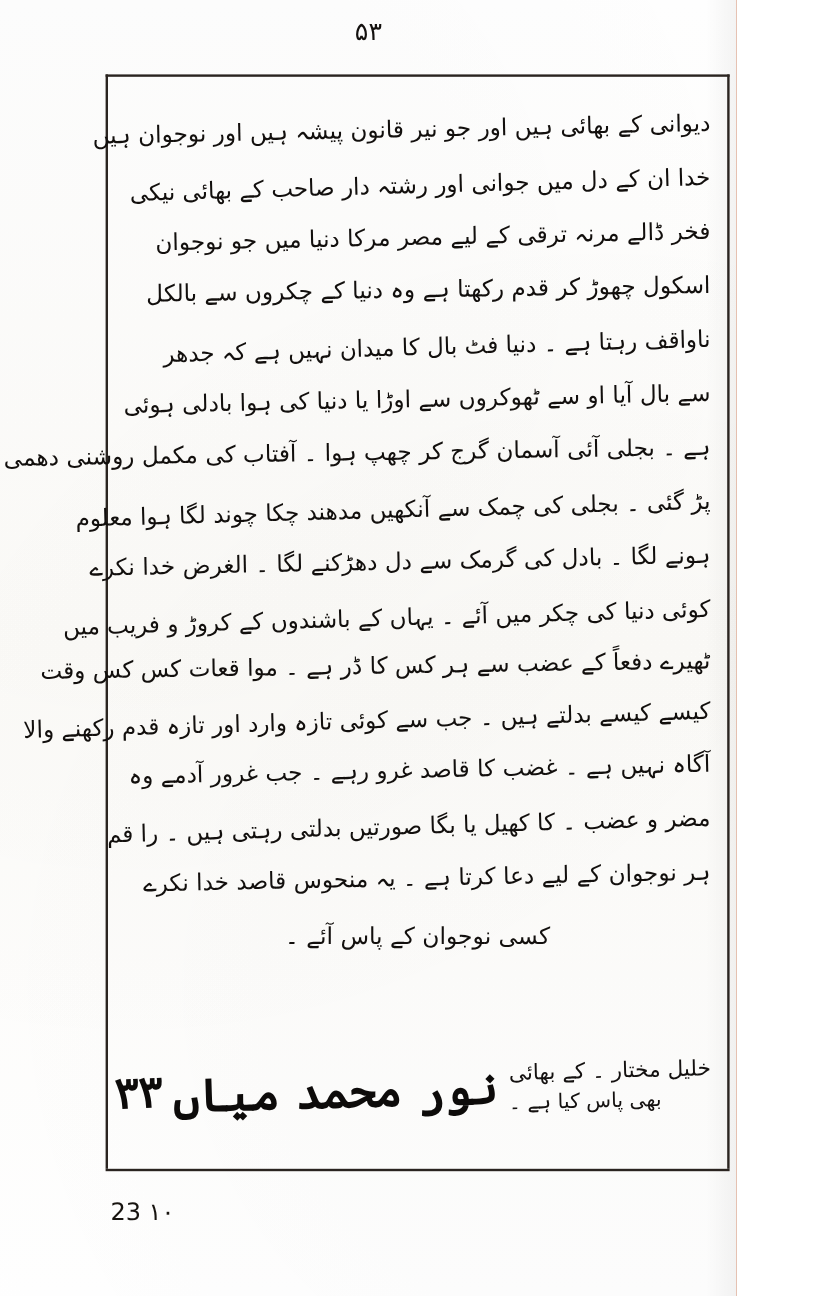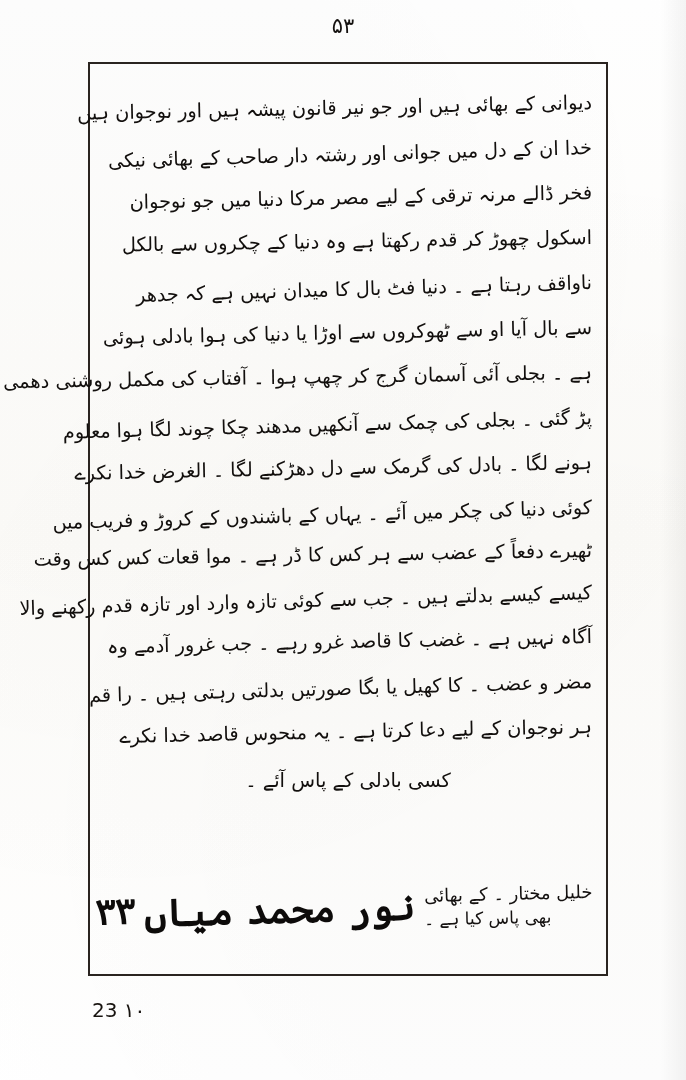--- a/index.html
+++ b/index.html
@@ -6,21 +6,21 @@
   html, body {
     margin: 0;
     padding: 0;
     background: #ffffff;
   }
   body {
     font-family: "DejaVu Sans", sans-serif;
   }
   .page {
     position: relative;
-    width: 686px;
+    width: 614px;
     height: 1080px;
     background: #c2410c;
     overflow: hidden;
     text-decoration: underline;
   }
 
   
   .paper-texture {
     position: absolute;
     inset: 0;
@@ -193,21 +193,21 @@
       <div class="line s1">سے بال آیا او سے ٹھوکروں سے اوڑا یا دنیا کی ہوا بادلی ہوئی</div>
       <div class="line s3">ہے ۔ بجلی آئی آسمان گرج کر چھپ ہوا ۔ آفتاب کی مکمل روشنی دھمی</div>
       <div class="line s2">پڑ گئی ۔ بجلی کی چمک سے آنکھیں مدھند چکا چوند لگا ہوا معلوم</div>
       <div class="line s1">ہونے لگا ۔ بادل کی گرمک سے دل دھڑکنے لگا ۔ الغرض خدا نکرے</div>
       <div class="line s2">کوئی دنیا کی چکر میں آئے ۔ یہاں کے باشندوں کے کروڑ و فریب میں</div>
       <div class="line s3 tight">ٹھیرے دفعاً کے عضب سے ہر کس کا ڈر ہے ۔ موا قعات کس کس وقت</div>
       <div class="line s2 tight">کیسے کیسے بدلتے ہیں ۔ جب سے کوئی تازہ وارد اور تازہ قدم رکھنے والا</div>
       <div class="line s1">آگاہ نہیں ہے ۔ غضب کا قاصد غرو رہے ۔ جب غرور آدمے وہ</div>
       <div class="line s2">مضر و عضب ۔ کا کھیل یا بگا صورتیں بدلتی رہتی ہیں ۔ را قم</div>
       <div class="line s1">ہر نوجوان کے لیے دعا کرتا ہے ۔ یہ منحوس قاصد خدا نکرے</div>
-      <div class="closing">کسی بادلی کے پاس آئے ۔</div>
+      <div class="closing">کسی نوجوان کے پاس آئے ۔</div>
     </div>
 
     <div class="signature-row">
       <div class="sig-meta">
         <div class="sig-attrib">خلیل مختار ۔ کے بھائی</div>
         <div class="sig-note">بھی پاس کیا ہے ۔</div>
       </div>
       <div class="sig-name">نور محمد میاں</div>
       <div class="sig-mark">۳۳</div>
     </div>

